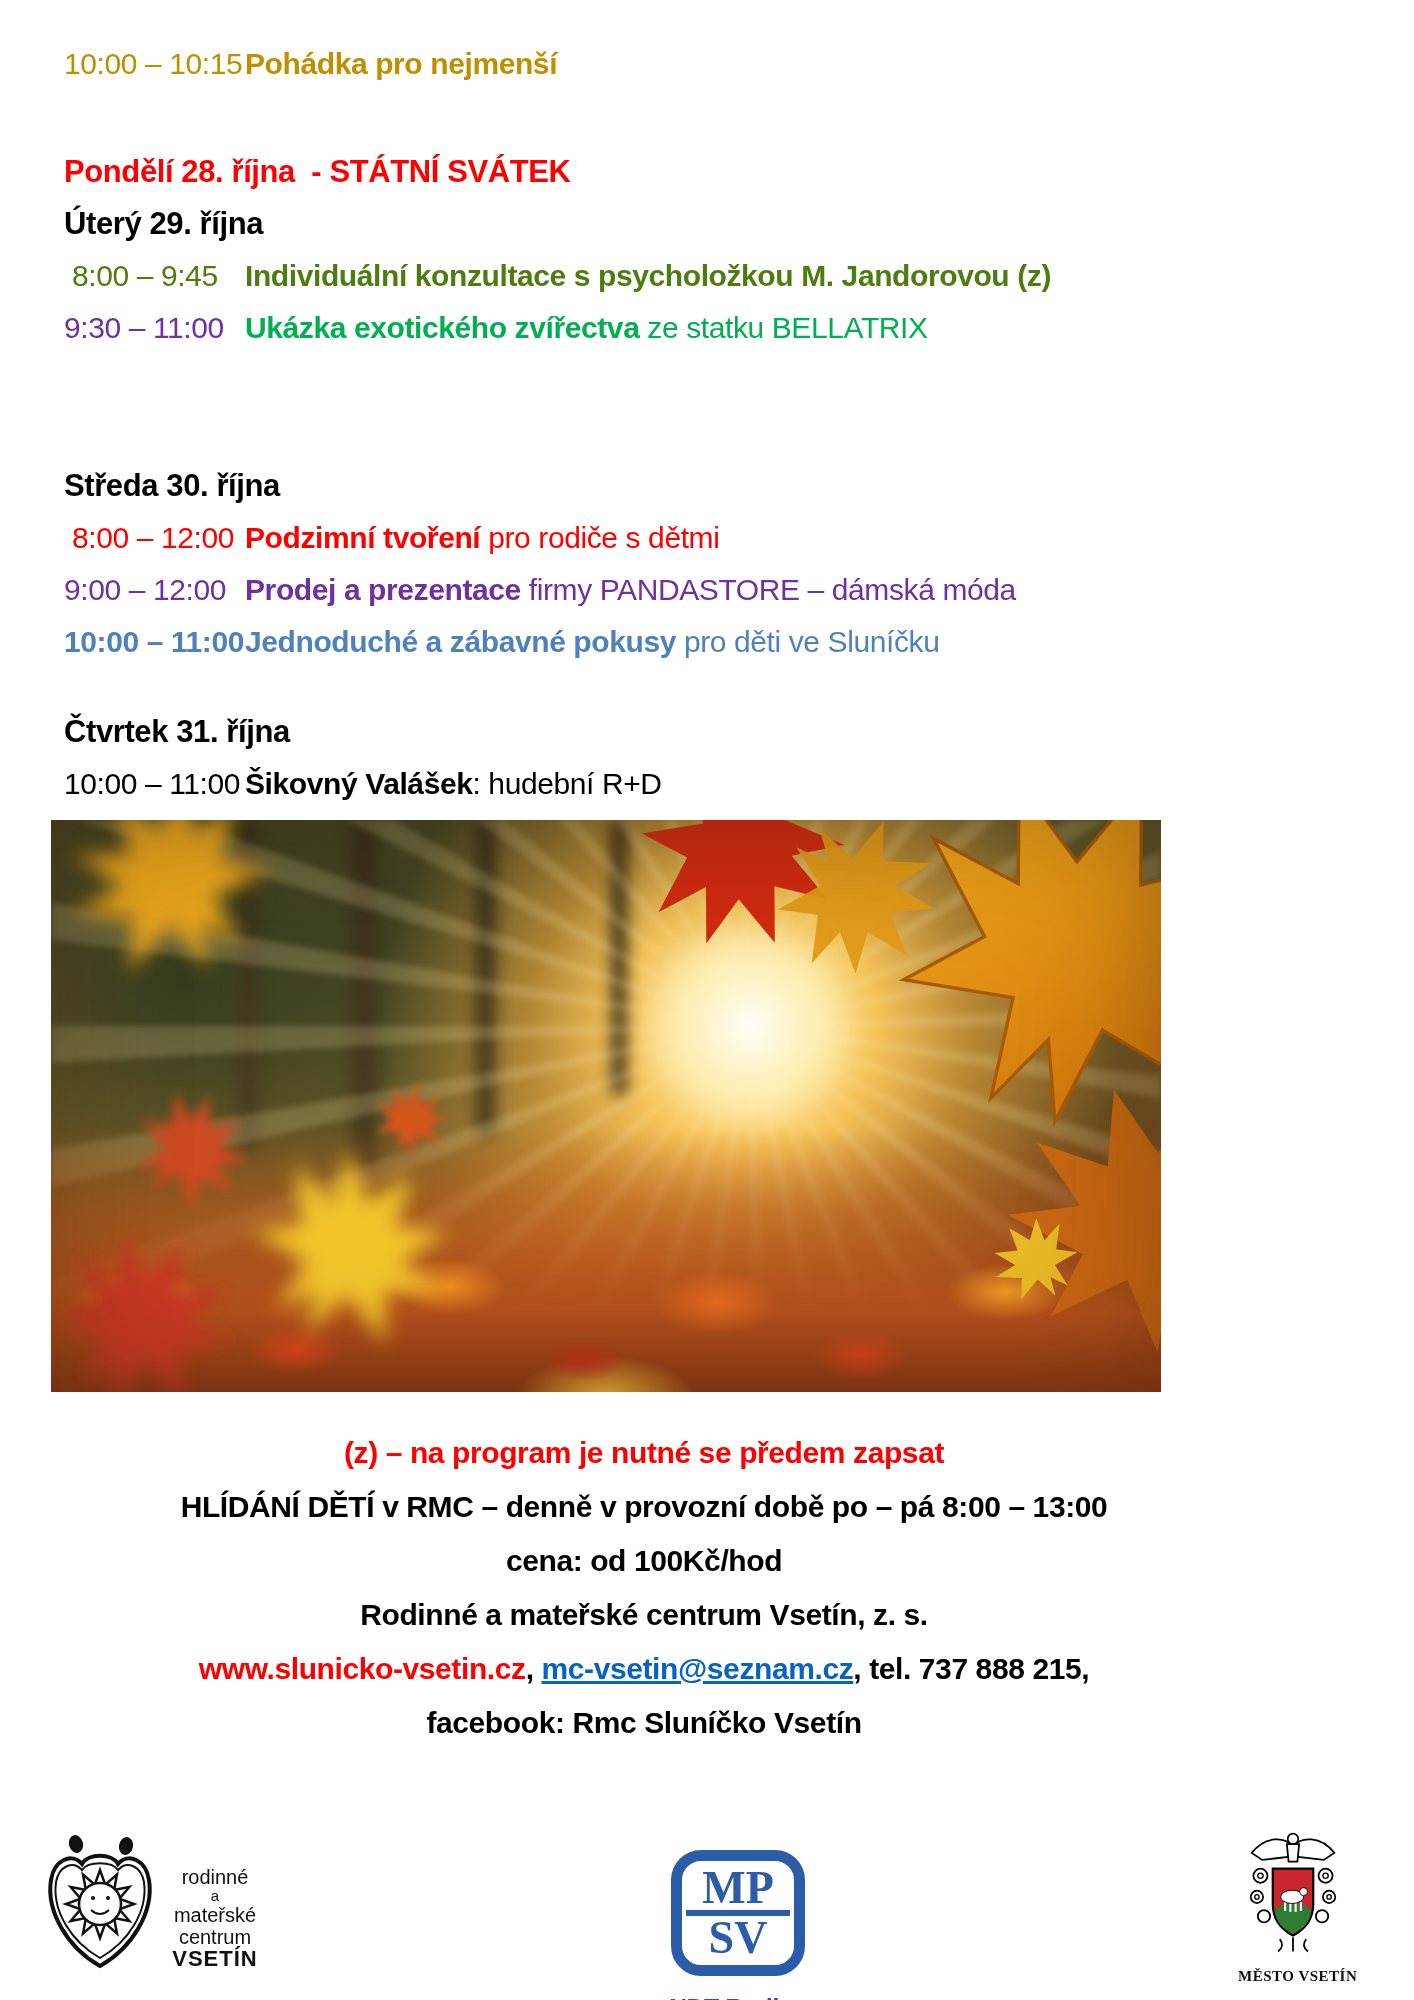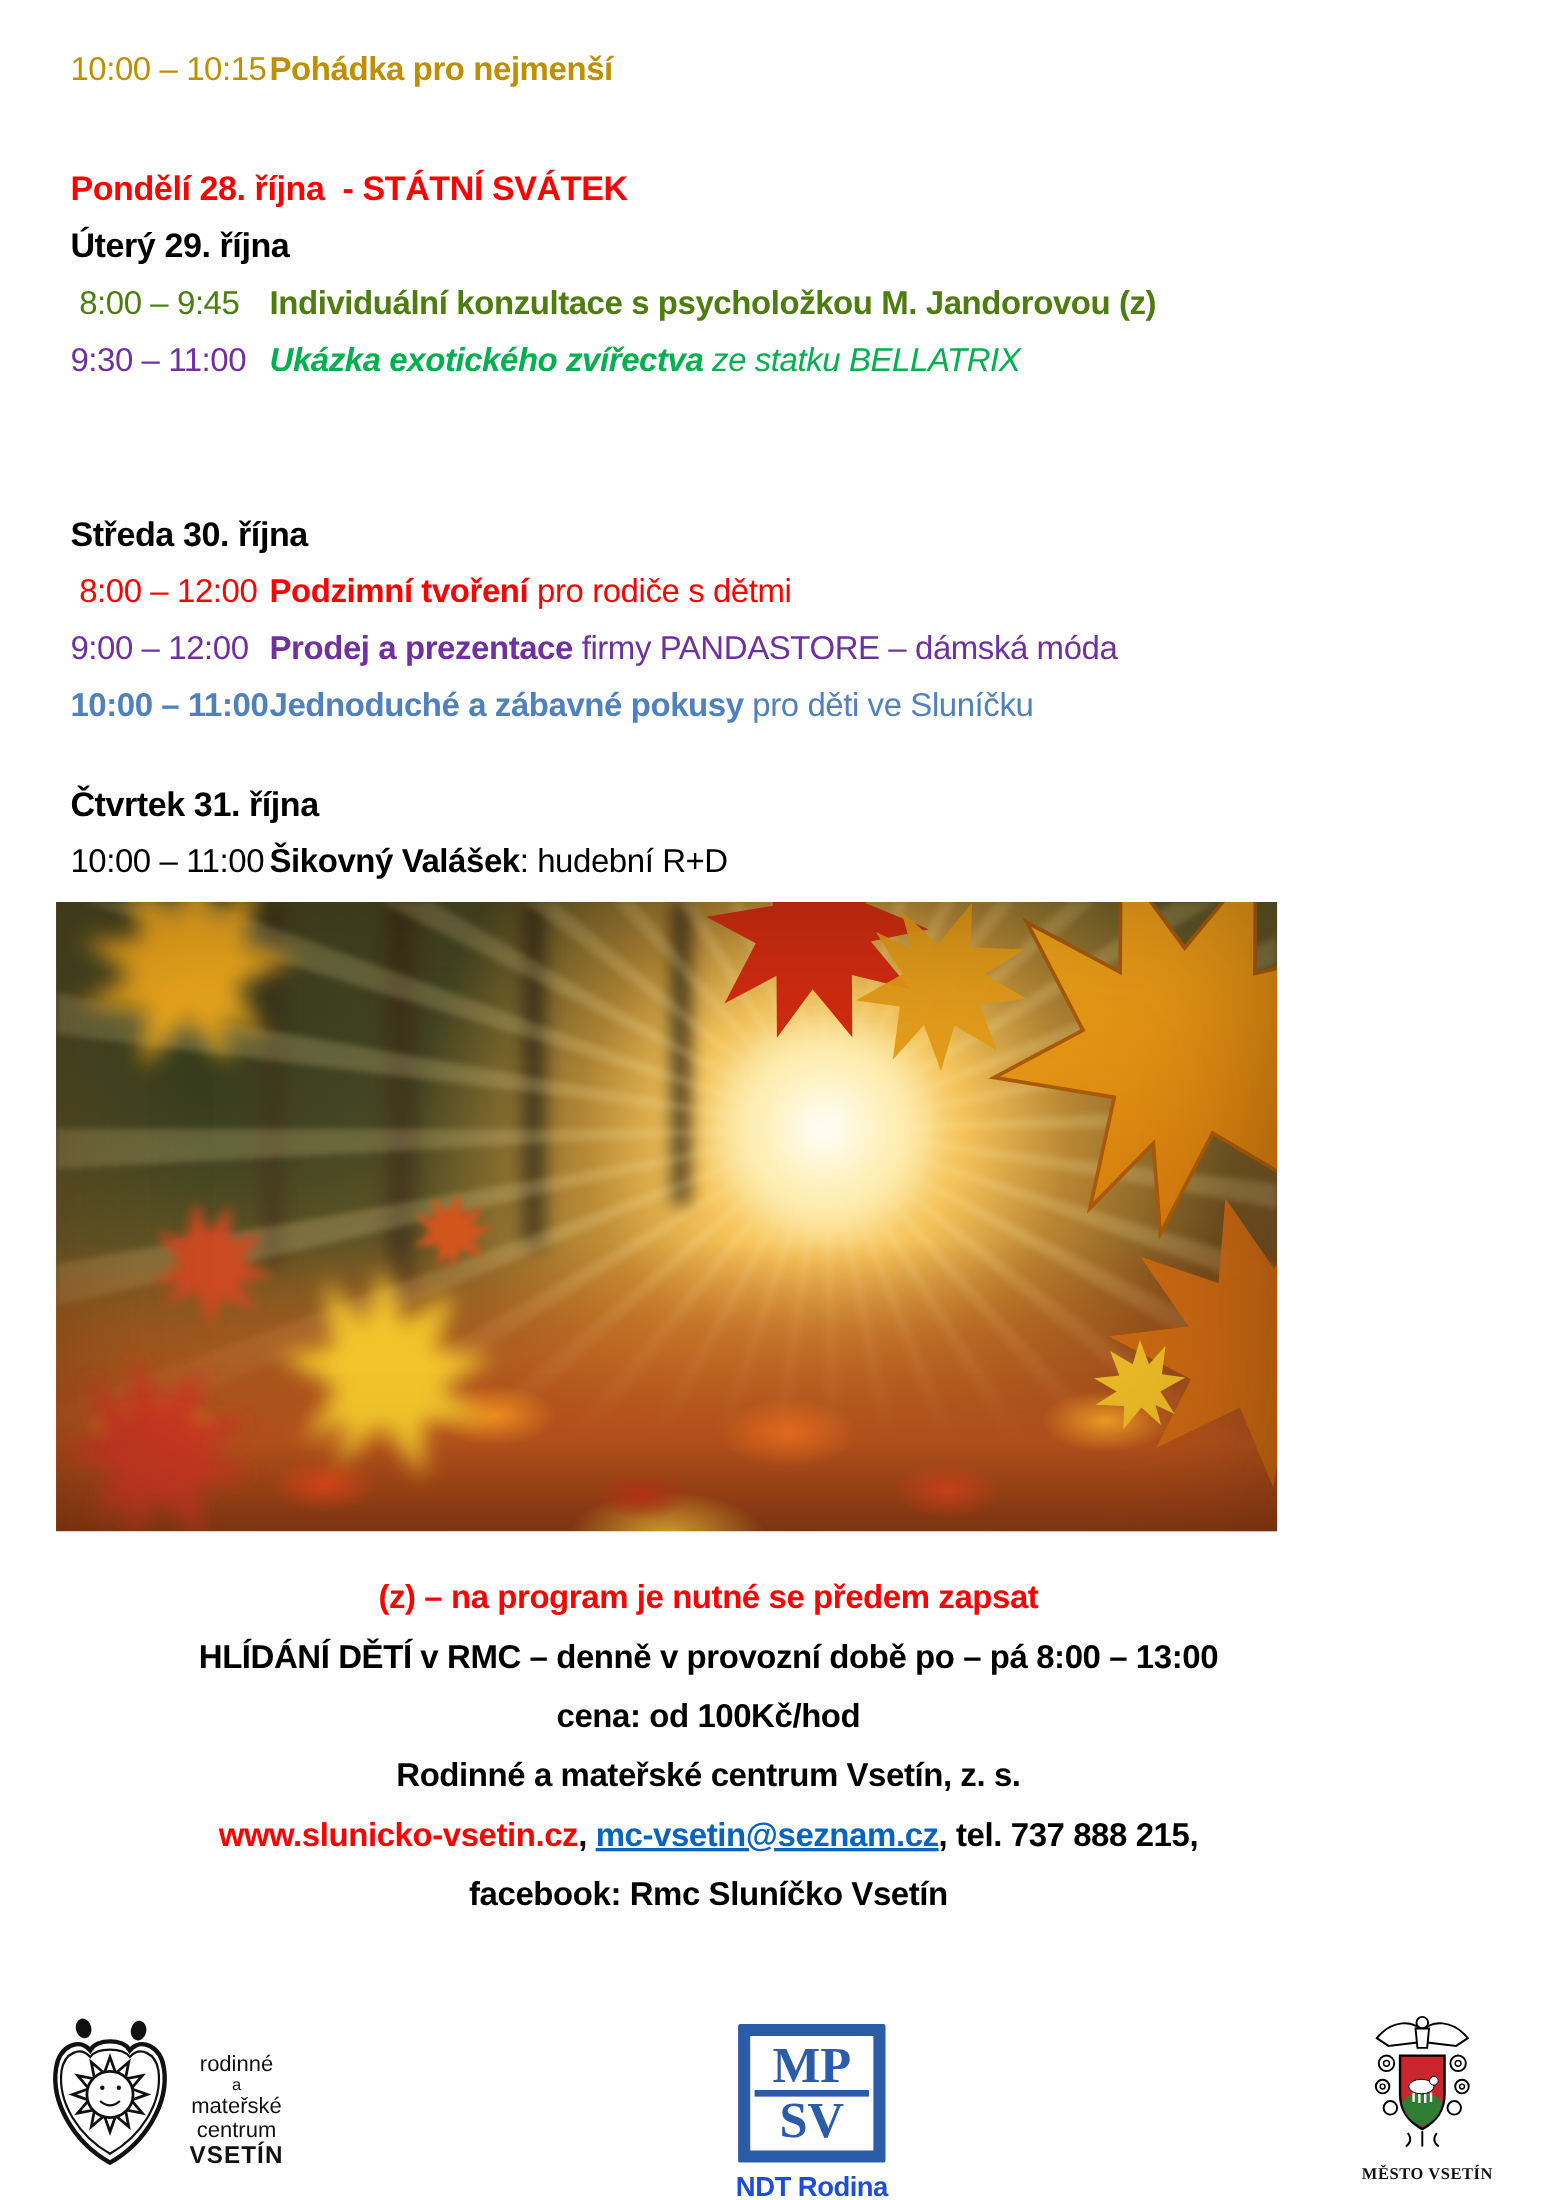--- a/index.html
+++ b/index.html
@@ -8,21 +8,21 @@
 
   
   .content{padding:14px 0 0 64px;margin-top:21px;}
   .row,.dayheader{height:46px;line-height:46px;margin-top:6px;white-space:pre;font-size:30px;letter-spacing:-0.4px;}
   .dayheader{font-weight:700;font-size:31px;}
   .time{display:inline-block;width:181px;}
   .b{font-weight:700;}
   .c-gold{color:#BF8F00;}
   .c-red{color:#FF0000;}
   .c-olive{color:#4d7c0f;}
-  .c-green{color:#00B050;font-style:italic;}
+  .c-green{color:#00B050;}
   .c-purple{color:#7030A0;}
   .c-blue{color:#4F81BD;}
   .mt-a{margin-top:62px;}   
   .mt-b{margin-top:112px;}  
   .mt-c{margin-top:44px;}   
 
   
   .photo{position:relative;width:1110px;height:572px;margin:13px 0 0 51px;overflow:hidden;
     background:
       radial-gradient(circle at 63% 36%, #fffdf2 0%, #ffeaa2 8%, rgba(255,203,94,.92) 16%, rgba(234,167,62,.6) 28%, rgba(140,100,40,0) 47%),
@@ -54,21 +54,21 @@
   .email{color:#0563C1;text-decoration:underline;cursor:pointer;}
   .weblink{color:#FF0000;cursor:pointer;}
 
   
   .logos{position:absolute;left:0;top:1830px;width:1414px;height:170px;}
   .logo-rmc{position:absolute;left:38px;top:4px;width:230px;height:150px;}
   .rmc-text{position:absolute;left:118px;top:32px;width:118px;text-align:center;font-size:20px;line-height:22px;color:#111;}
   .rmc-text .small{font-size:15px;line-height:16px;}
   .rmc-text .caps{font-weight:700;font-size:22px;letter-spacing:1px;}
   .logo-mpsv{position:absolute;left:658px;top:2px;width:160px;text-align:center;}
-  .mpsv-box{margin:8px auto;width:112px;height:104px;border:11px solid #2A5CA8;border-radius:2px;background:#fff;display:flex;flex-direction:column;align-items:center;justify-content:center;}
+  .mpsv-box{margin:18px auto;width:112px;height:104px;border:11px solid #2A5CA8;border-radius:30px;background:#fff;display:flex;flex-direction:column;align-items:center;justify-content:center;}
   .mpsv-letters{font-family:"Liberation Serif",serif;font-weight:700;font-size:46px;line-height:44px;color:#2A5CA8;}
   .mpsv-rule{width:104px;height:6px;background:#2A5CA8;}
   .mpsv-caption{margin-top:6px;font-size:25px;font-weight:700;color:#1d4ed8;letter-spacing:-0.5px;}
   .logo-mesto{position:absolute;left:1238px;top:0;width:130px;}
   .mesto-caption{margin-top:2px;font-family:"Liberation Serif",serif;font-weight:700;font-size:15px;letter-spacing:.5px;color:#111;}
 </style>
 </head>
 <body>
 
 <div class="page">

